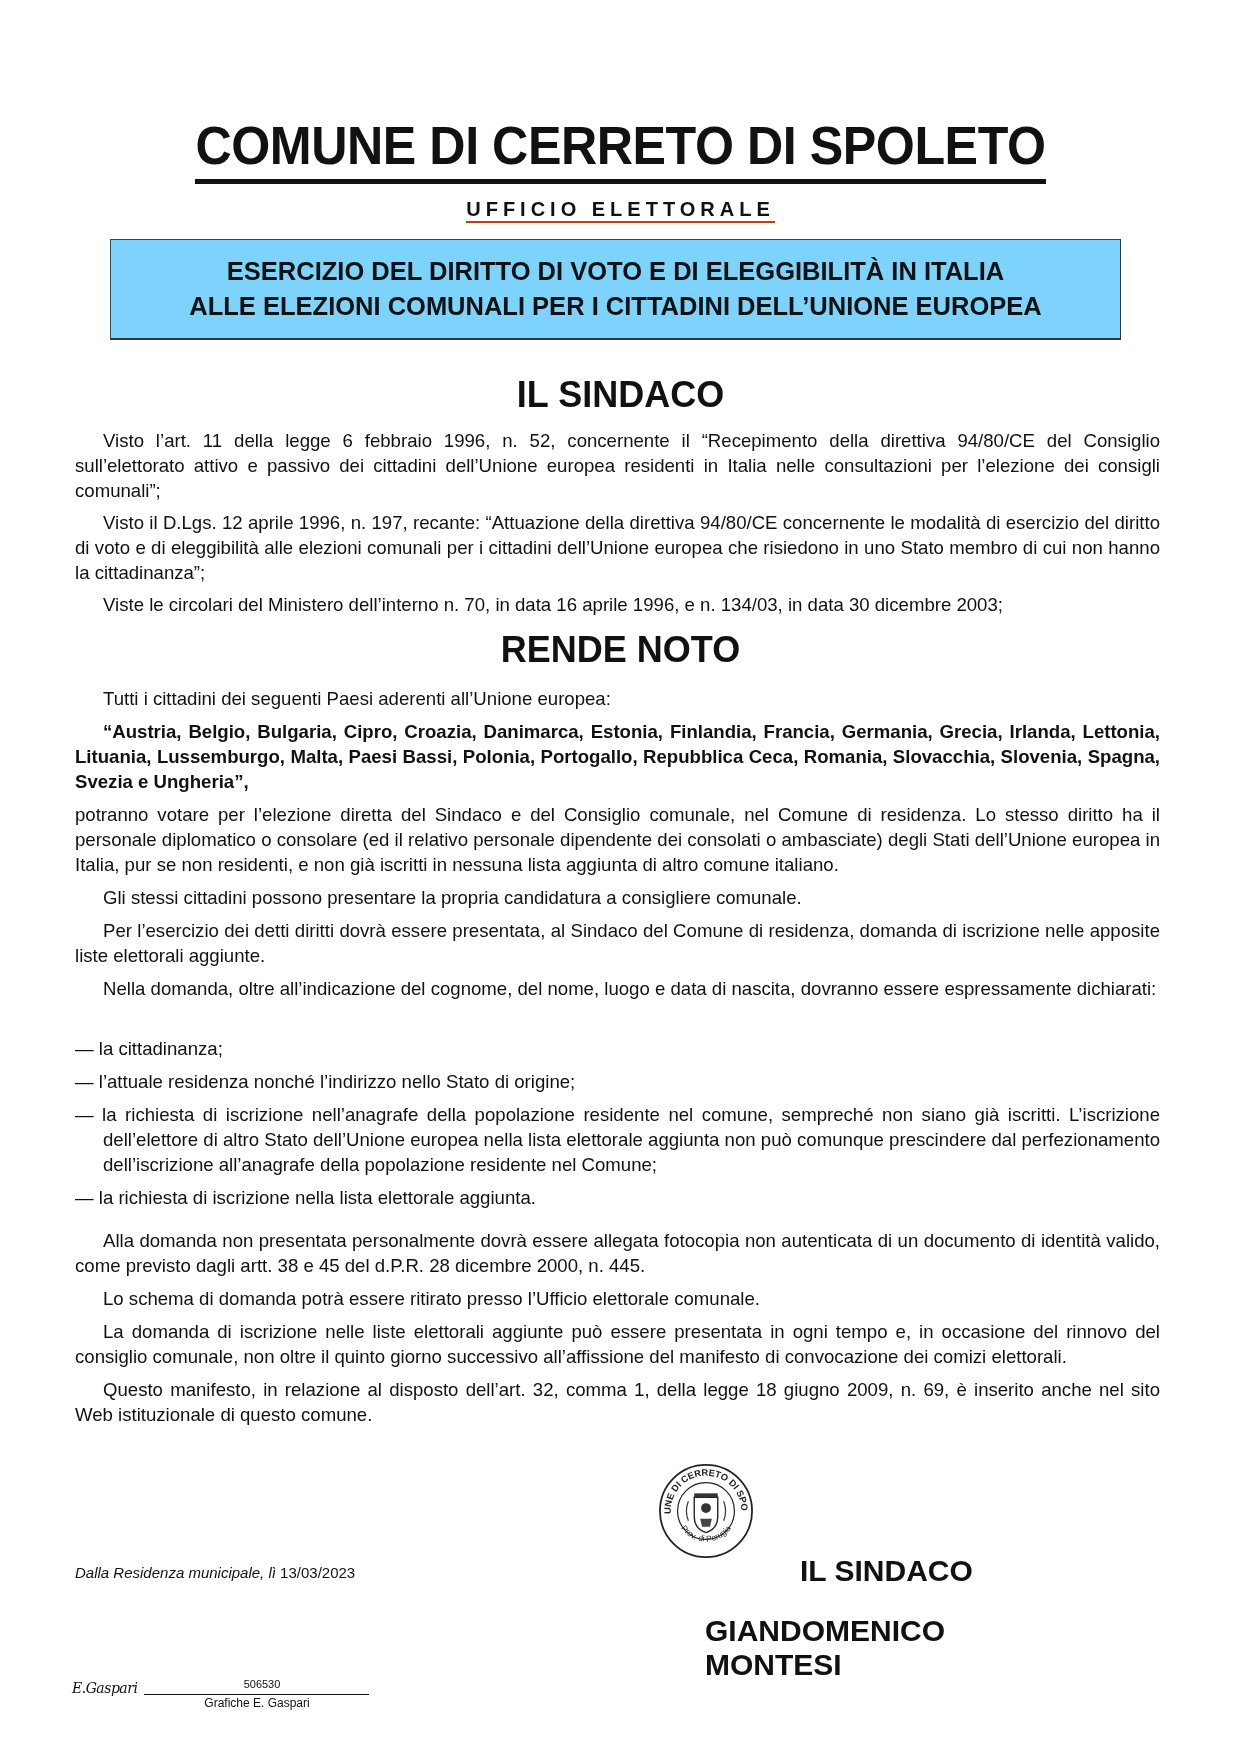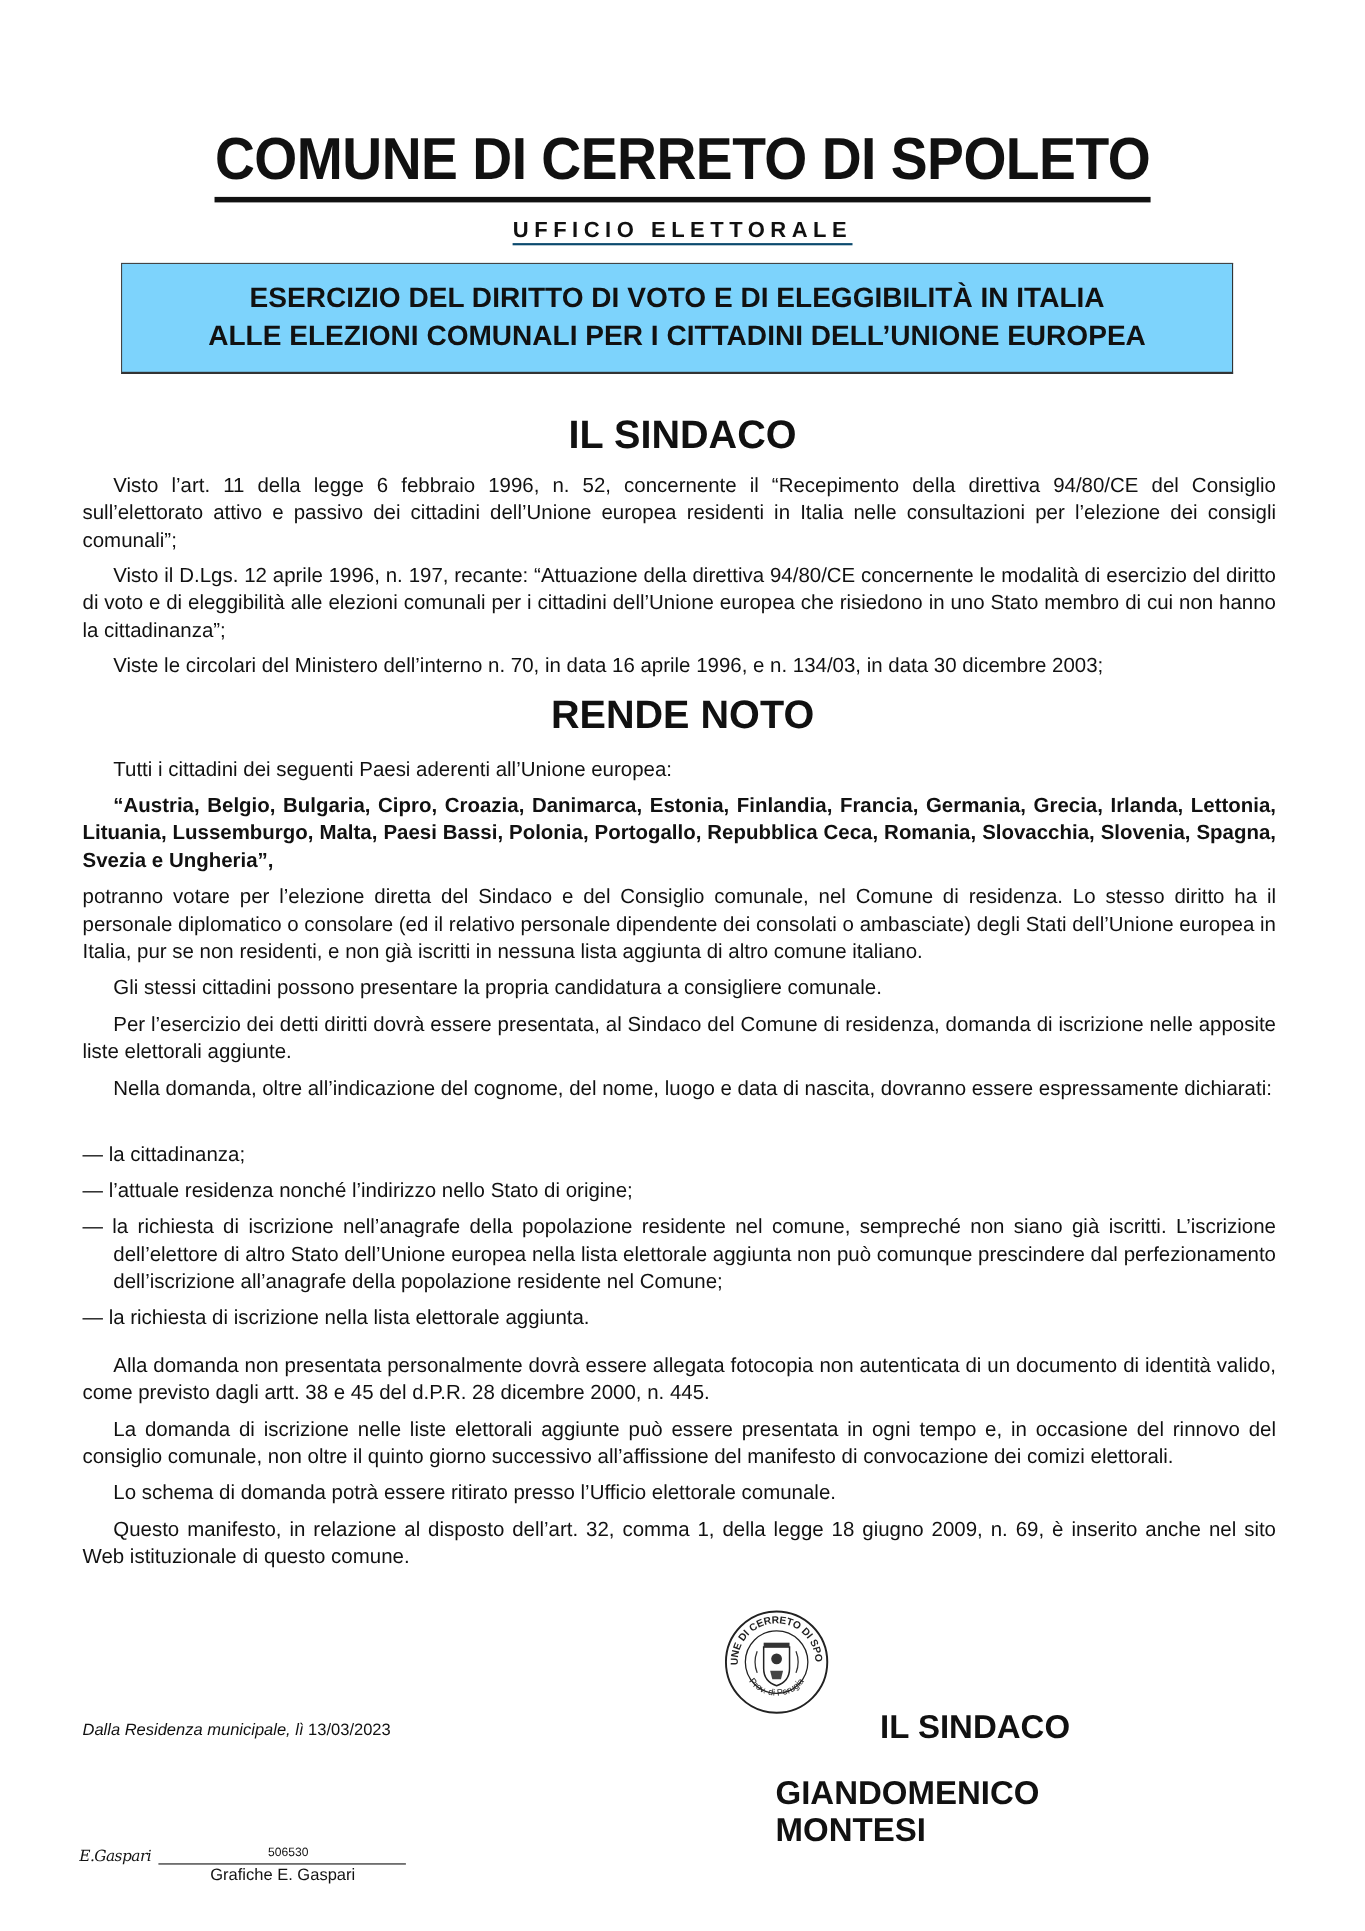--- a/index.html
+++ b/index.html
@@ -3,21 +3,21 @@
 <meta charset="utf-8">
 <style>
   html, body { margin: 0; padding: 0; background: #ffffff; }
   body { width: 1241px; height: 1755px; position: relative; overflow: hidden; color: #111; font-family: "Liberation Sans", sans-serif; }
   .page { position: absolute; left: 0; top: 0; width: 1002px; height: 1755px; }
 
   .main-title { position: absolute; left: 0; width: 1241px; top: 118px; text-align: center; font-family: "Liberation Sans", sans-serif; font-weight: bold; font-size: 54px; letter-spacing: -0.5px; transform: scaleX(0.93); line-height: 1; }
   .main-title span { border-bottom: 5px solid #111; padding-bottom: 4px; }
 
   .subtitle { position: absolute; left: 0; width: 1241px; top: 198px; text-align: center; font-weight: bold; font-size: 20px; letter-spacing: 5px; }
-  .subtitle span { border-bottom: 2px solid #0c4a6e; padding-bottom: 1px; }
+  .subtitle span { border-bottom: 2px solid #c2410c; padding-bottom: 1px; }
 
   .header-box { position: absolute; left: 110px; top: 239px; width: 1011px; height: 101px; background: #7dd3fc; border: 1.5px solid #444; border-right-color: #333; border-bottom: 2px solid #333; box-sizing: border-box; text-align: center; }
   .header-box .line { font-weight: bold; font-size: 25.5px; line-height: 35px; }
   .header-box .line:first-child { margin-top: 14px; }
 
   .h-section { position: absolute; left: 0; width: 1241px; text-align: center; font-weight: bold; font-size: 36px; line-height: 1; }
 
   .text { position: absolute; left: 75px; width: 1085px; font-size: 18.6px; line-height: 25px; text-align: justify; }
   .text p { margin: 0; text-indent: 28px; }
   .bold-list { font-weight: bold; }
@@ -28,21 +28,21 @@
 
   .stamp { position: absolute; left: 657px; top: 1462px; width: 98px; height: 98px; }
 
   .sign-title { position: absolute; left: 800px; top: 1554px; font-weight: bold; font-size: 30px; }
   .sign-name { position: absolute; left: 705px; top: 1614px; font-weight: bold; font-size: 30px; }
 
   .printer { position: absolute; left: 72px; top: 1676px; width: 230px; height: 40px; }
   .printer .script { position: absolute; left: 0; top: 4px; font-family: "DejaVu Serif", serif; font-style: italic; font-size: 14px; letter-spacing: -0.5px; }
   .printer .rule { position: absolute; left: 72px; top: 18px; width: 225px; height: 1px; background: #111; }
   .printer .code { position: absolute; left: 130px; top: 2px; width: 120px; text-align: center; font-size: 11px; }
-  .printer .name { position: absolute; left: 95px; top: 20px; width: 180px; text-align: center; font-size: 15px; }
+  .printer .name { position: absolute; left: 95px; top: 20px; width: 180px; text-align: center; font-size: 12px; }
 </style>
 </head>
 <body>
 
 <div class="page">
 
   <div class="main-title"><span>COMUNE DI CERRETO DI SPOLETO</span></div>
   <div class="subtitle"><span>UFFICIO ELETTORALE</span></div>
 
   <div class="header-box">
@@ -69,22 +69,22 @@
     <p style="margin-bottom:8px;">Nella domanda, oltre all’indicazione del cognome, del nome, luogo e data di nascita, dovranno essere espressamente dichiarati:</p>
   </div>
 
   <div class="dash-item" style="top:1036px;">— la cittadinanza;</div>
   <div class="dash-item" style="top:1069px;">— l’attuale residenza nonché l’indirizzo nello Stato di origine;</div>
   <div class="dash-item" style="top:1102px;">— la richiesta di iscrizione nell’anagrafe della popolazione residente nel comune, sempreché non siano già iscritti. L’iscrizione dell’elettore di altro Stato dell’Unione europea nella lista elettorale aggiunta non può comunque prescindere dal perfezionamento dell’iscrizione all’anagrafe della popolazione residente nel Comune;</div>
   <div class="dash-item" style="top:1185px;">— la richiesta di iscrizione nella lista elettorale aggiunta.</div>
 
   <div class="text" style="top:1228px;">
     <p style="margin-bottom:8px;">Alla domanda non presentata personalmente dovrà essere allegata fotocopia non autenticata di un documento di identità valido, come previsto dagli artt. 38 e 45 del d.P.R. 28 dicembre 2000, n. 445.</p>
+    <p style="margin-bottom:8px;">Lo schema di domanda potrà essere ritirato presso l’Ufficio elettorale comunale.</p>
     <p style="margin-bottom:8px;">La domanda di iscrizione nelle liste elettorali aggiunte può essere presentata in ogni tempo e, in occasione del rinnovo del consiglio comunale, non oltre il quinto giorno successivo all’affissione del manifesto di convocazione dei comizi elettorali.</p>
-    <p style="margin-bottom:8px;">Lo schema di domanda potrà essere ritirato presso l’Ufficio elettorale comunale.</p>
     <p>Questo manifesto, in relazione al disposto dell’art. 32, comma 1, della legge 18 giugno 2009, n. 69, è inserito anche nel sito Web istituzionale di questo comune.</p>
   </div>
 
   <div class="dateline">
     <span class="it">Dalla Residenza municipale, lì </span><span>13/03/2023</span>
   </div>
 
   <svg class="stamp" viewBox="0 0 100 100">
     <defs>
       <path id="arcTop" d="M 14 50 A 36 36 0 0 1 86 50"></path>

